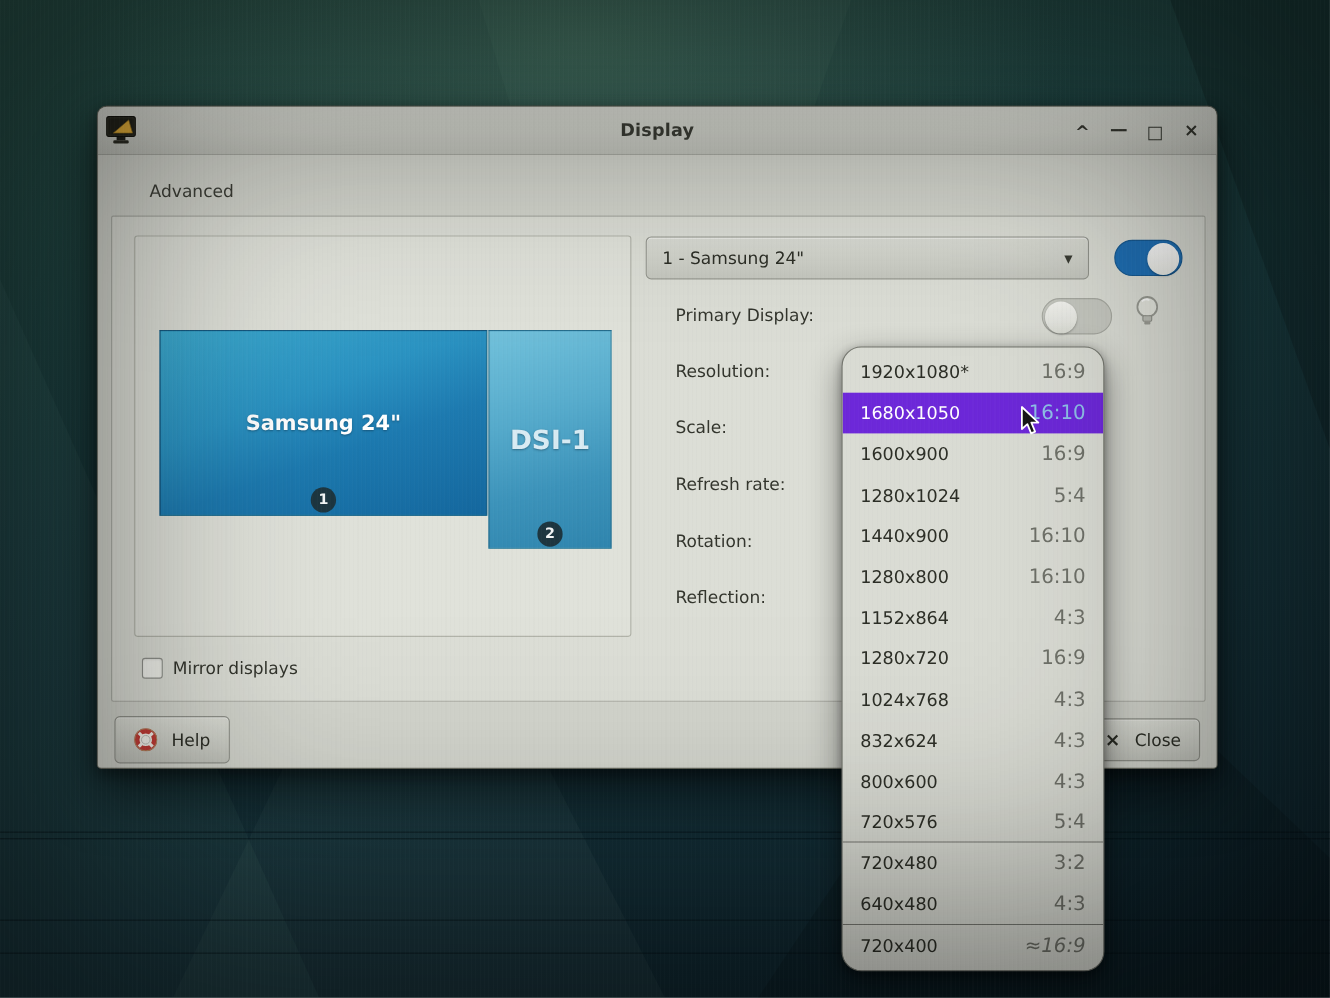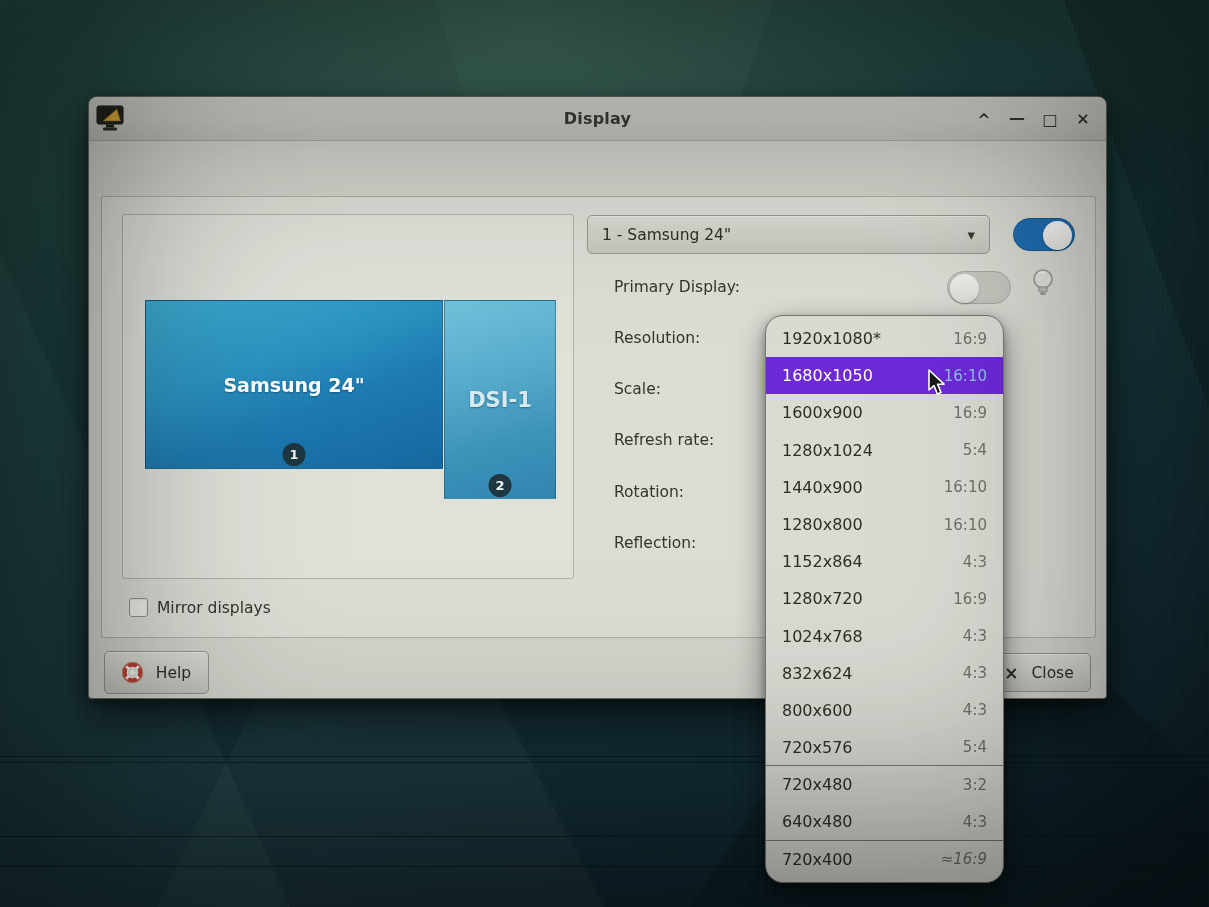--- a/index.html
+++ b/index.html
@@ -47,21 +47,21 @@
   
   .monitors-frame{position:absolute;left:20px;top:17px;width:452px;height:365px;
     background:#e0e2da;border:1px solid #b2b4aa;border-radius:3px;box-sizing:border-box;}
   .monitor{position:absolute;box-sizing:border-box;display:flex;align-items:center;justify-content:center;}
   .mon1{left:22px;top:85px;width:298px;height:169px;border:1px solid rgba(18,74,104,0.65);
     background:linear-gradient(160deg,#3dabd0 0%,#2b93c2 38%,#1d7ab0 62%,#14679e 100%);}
   .mon2{left:321px;top:85px;width:112px;height:199px;border:1px solid rgba(30,90,115,0.55);
     background:linear-gradient(165deg,#72c2dc 0%,#55aacb 40%,#3c93ba 70%,#2f85ae 100%);}
   .mon-label{font-weight:bold;color:#ffffff;text-shadow:0 1px 2px rgba(10,40,60,0.45);}
   .mon1 .mon-label{font-size:19px;}
-  .mon2 .mon-label{font-size:21px;color:#d8ebf3;}
+  .mon2 .mon-label{font-size:24px;color:#d8ebf3;}
   .badge{position:absolute;left:50%;transform:translateX(-50%);bottom:2px;width:23px;height:23px;
     border-radius:50%;background:#1d3640;color:#f2f5f5;font-size:13px;font-weight:bold;
     display:flex;align-items:center;justify-content:center;}
   .mon2 .badge{bottom:1px;}
 
   .mirror-row{position:absolute;left:27px;top:401px;display:flex;align-items:center;gap:9px;}
   .checkbox{width:19px;height:19px;border:1px solid #8f918b;border-radius:3px;background:#f0f1eb;
     box-shadow:inset 0 1px 2px rgba(0,0,0,0.08);box-sizing:border-box;}
   .mirror-label{font-size:15.5px;color:#33352d;}
 
@@ -93,21 +93,21 @@
   .btn-close{left:898px;top:556px;width:104px;height:39px;}
   .btn-close .x{font-weight:bold;font-size:17px;color:#2c2e26;}
 
   
   .resmenu{position:absolute;left:765px;top:315px;width:239px;z-index:50;box-sizing:border-box;
     background:#dadcd4;border:1px solid #75776f;border-radius:18px;padding:4px 0;overflow:hidden;
     box-shadow:0 12px 30px rgba(0,0,0,0.45),0 3px 8px rgba(0,0,0,0.3);}
   .resrow{height:37.2px;display:flex;align-items:center;justify-content:space-between;
     padding:0 16px;box-sizing:border-box;}
   .resrow .rres{font-size:16px;color:#2c2e26;}
-  .resrow .rasp{font-size:15px;color:#6f7169;}
+  .resrow .rasp{font-size:18px;color:#6f7169;}
   .resrow.highlighted{background:#6d28d9;}
   .resrow.highlighted .rres{color:#ffffff;}
   .resrow.highlighted .rasp{color:#8fc0e8;}
   .resrow.separator-after{border-bottom:1px solid rgba(55,57,50,0.6);}
   .resrow.italic-aspect .rasp{font-style:italic;}
 
   .cursor{position:absolute;left:926px;top:369px;z-index:260;}
 </style>
 </head>
 <body>
@@ -137,20 +137,21 @@
       <span class="win-title">Display</span>
       <div class="win-controls">
         <span class="ctl-shade">^</span>
         <span class="ctl-min">—</span>
         <span class="ctl-max">□</span>
         <span class="ctl-close">×</span>
       </div>
     </div>
 
     <div class="tabbar">
+      <div class="tab">Advanced</div>
     </div>
 
     <div class="page">
 
       <div class="monitors-frame">
         <div class="monitor mon1">
           <span class="mon-label">Samsung 24"</span>
           <span class="badge">1</span>
         </div>
         <div class="monitor mon2">

